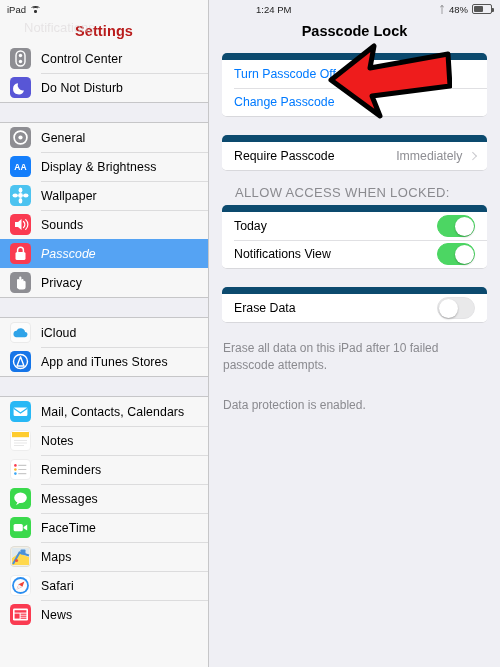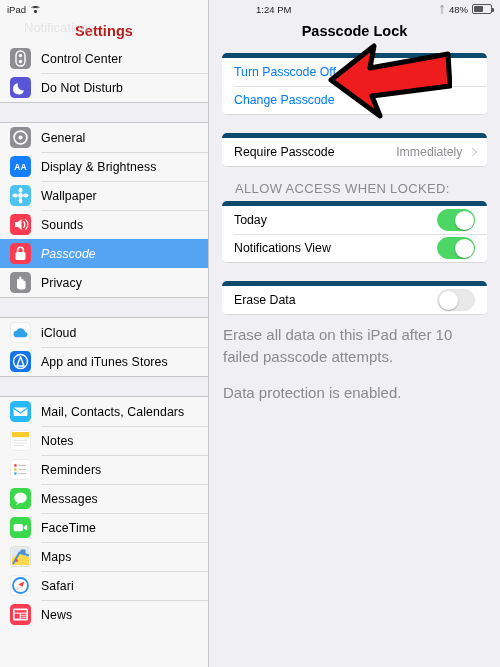--- a/index.html
+++ b/index.html
@@ -70,41 +70,41 @@
     color:#fff; font-size:10px; position:relative; overflow:hidden;
   }
 
   
   .main { position:absolute; top:0; left:209px; width:291px; height:667px; background:#efeff4; }
   .main-header { height:44px; padding-top:18px; display:flex; align-items:center; justify-content:center; }
   .main-title { font-size:14.5px; font-weight:bold; color:#000; }
 
   .group {
     background:#fff; margin:0 13px; border-radius:5px; overflow:hidden;
-    border-top:5px solid #0c4a6e; border-bottom:1px solid #d8d8dc;
+    border-top:7px solid #0c4a6e; border-bottom:1px solid #d8d8dc;
   }
   .row {
     height:28px; display:flex; align-items:center; padding:0 12px; position:relative;
     background:#fff;
   }
   .row + .row::before {
     content:""; position:absolute; left:12px; right:0; top:0; height:1px; background:#e0e0e3;
   }
   .row-label { font-size:12.3px; color:#000; }
   .row-label.link { color:#007aff; }
   .row-value { margin-left:auto; font-size:12.3px; color:#8e8e93; display:flex;
     align-items:center; gap:7px; }
   .chev { display:inline-block; width:5.5px; height:5.5px; border-right:1.3px solid #c7c7cc;
     border-top:1.3px solid #c7c7cc; transform:rotate(45deg); }
 
   .grp-head {
     font-size:13px; color:#8a8a8f; letter-spacing:.35px;
     padding:0 0 5px 26px;
   }
-  .footnote { font-size:15px; color:#8a8a8f; padding:0 14px; line-height:1.45; }
+  .footnote { font-size:12px; color:#8a8a8f; padding:0 14px; line-height:1.45;margin-top:8px; }
 
   .toggle {
     margin-left:auto; width:38px; height:22px; border-radius:11px; position:relative;
     background:#e9e9ea; border:1px solid #e3e3e5; flex:0 0 38px;
   }
   .toggle.on { background:#4cd663; border-color:#4cd663; }
   .toggle .knob {
     position:absolute; top:1px; left:1px; width:19px; height:19px; border-radius:50%;
     background:#fff; box-shadow:0 1px 2px rgba(0,0,0,.28);
   }

